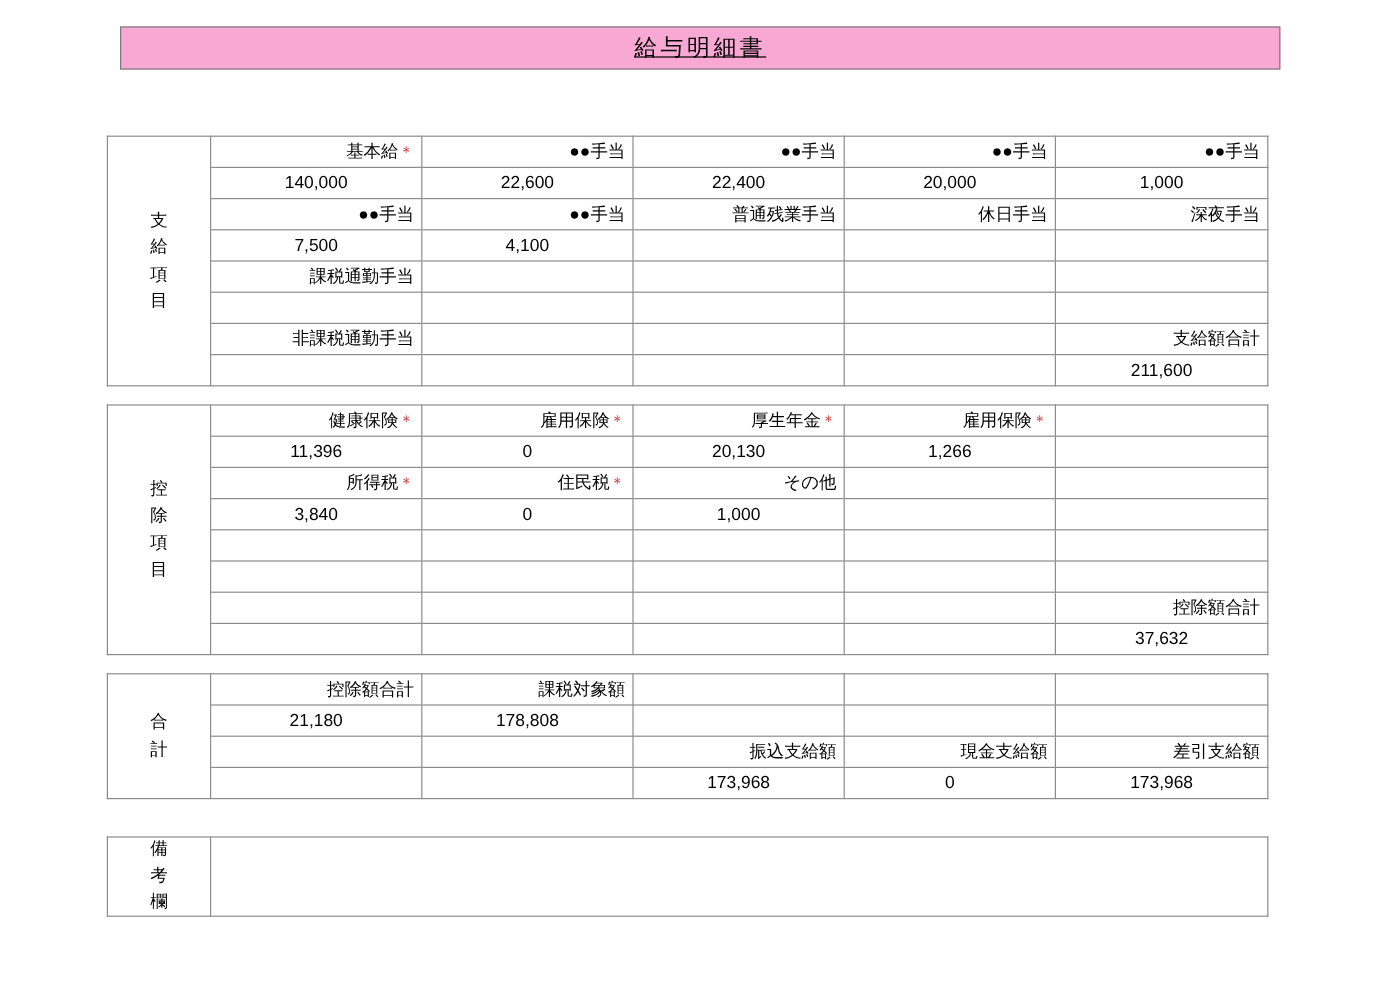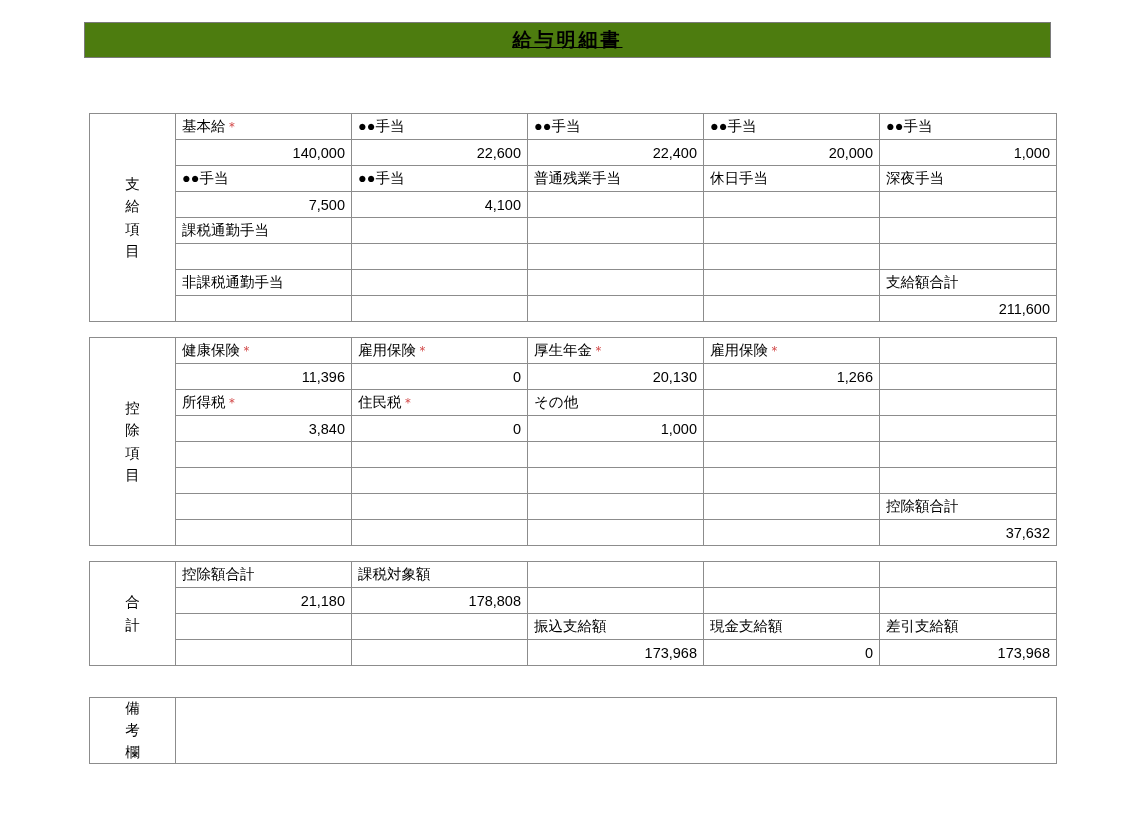--- a/index.html
+++ b/index.html
@@ -18,31 +18,30 @@
   .page {
     position: relative;
     width: 1146px;
     height: 822px;
     box-sizing: border-box;
   }
 
   
   .title-band {
     position: absolute;
-    left: 84px;
+    left: 100px;
     top: 22px;
     width: 967px;
     height: 36px;
-    background: #4d7c0f;
+    background: #f9a8d4;
     border: 1px solid #7a7a7a;
     box-sizing: border-box;
     display: flex;
     align-items: center;
     justify-content: center;
-    font-weight: bold;
   }
   .title-text {
     font-size: 19px;
     letter-spacing: 3px;
     text-decoration: underline;
     color: #000;
   }
 
   
   table.grid {
@@ -57,28 +56,28 @@
     font-size: 14.5px;
     padding: 0 6px;
     box-sizing: border-box;
     vertical-align: middle;
     background: #ffffff;
     overflow: hidden;
     white-space: nowrap;
   }
   td.hdr {
     background: #dce9f5;
-    text-align: left;
+    text-align: right;
   }
   td.blank-hdr {
     background: #dce9f5;
   }
   td.val {
     background: #ffffff;
-    text-align: right;
+    text-align: center;
   }
   td.vlabel {
     background: #dce9f5;
     text-align: center;
     font-size: 15px;
     width: 86px;
   }
   .vstack {
     display: flex;
     flex-direction: column;

